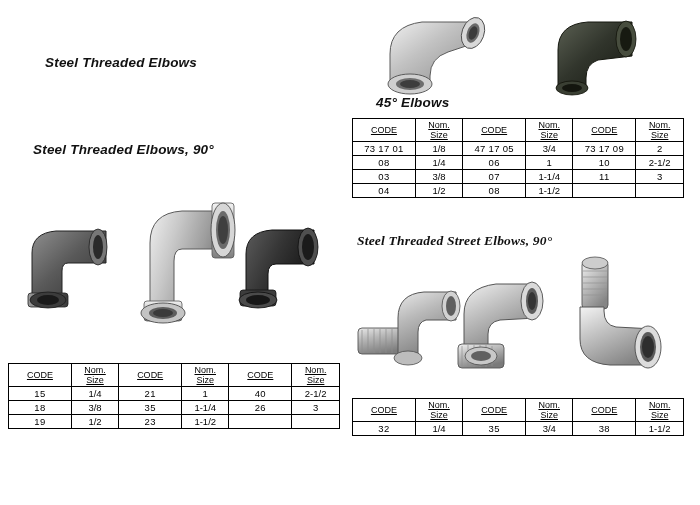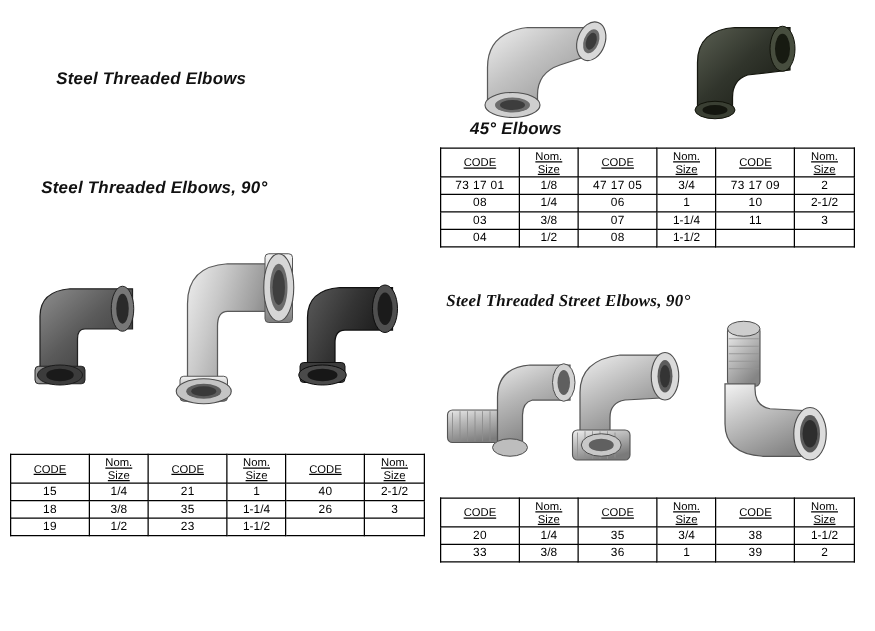--- a/index.html
+++ b/index.html
@@ -387,31 +387,23 @@
         </th>
         <th>CODE</th>
         <th>
           <span class="hdr2">Nom.</span>
           <span class="hdr2">Size</span>
         </th>
       </tr>
     </thead>
     <tbody>
       <tr>
-        <td class="code">20</td>
+        <td class="code">32</td>
         <td class="size">1/4</td>
         <td class="code">35</td>
         <td class="size">3/4</td>
         <td class="code">38</td>
         <td class="size">1-1/2</td>
       </tr>
-      <tr>
-        <td class="code">33</td>
-        <td class="size">3/8</td>
-        <td class="code">36</td>
-        <td class="size">1</td>
-        <td class="code">39</td>
-        <td class="size">2</td>
-      </tr>
     </tbody>
   </table>
 
 </div>
 
 </body></html>

